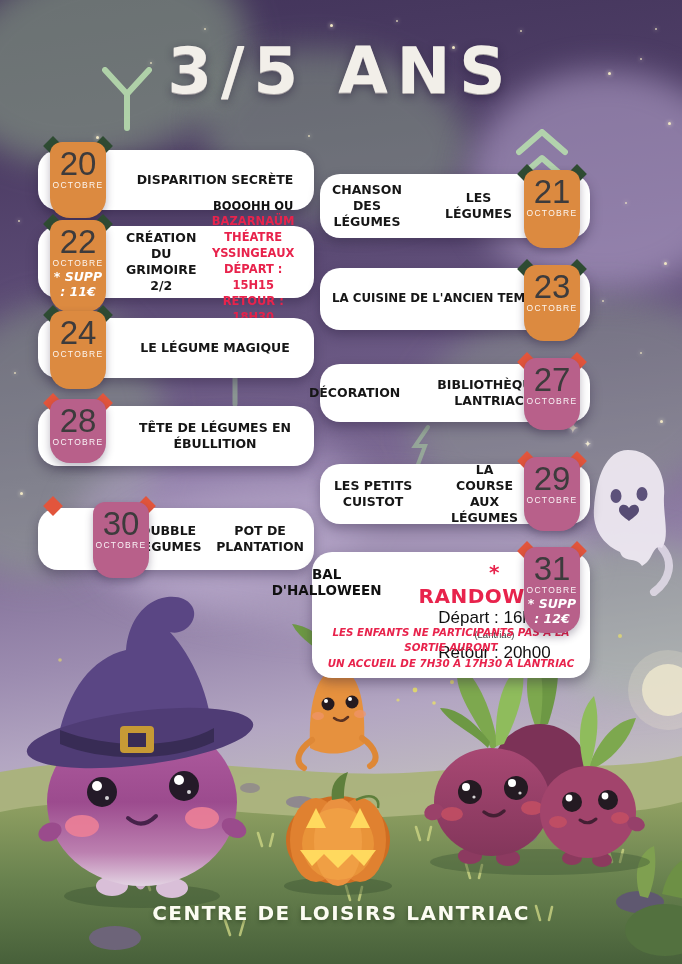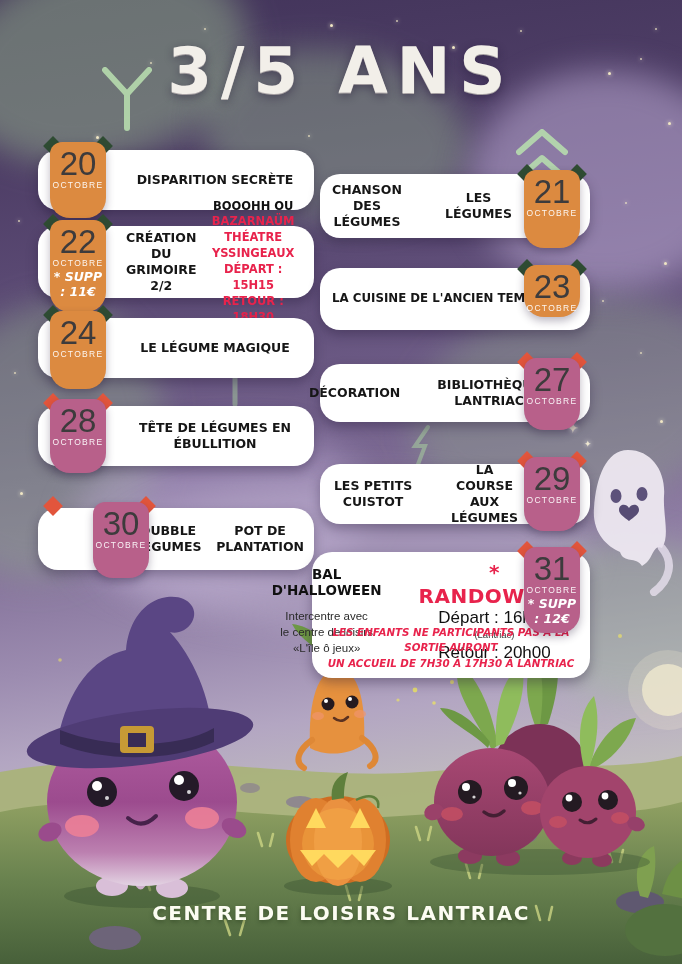--- a/index.html
+++ b/index.html
@@ -166,21 +166,21 @@
           <span class="day">24</span>
           <span class="month">OCTOBRE</span>
         </div>
     </div>
     <div class="content">
         <div class="act one">LE LÉGUME MAGIQUE</div>
       </div>
   </div>
 
   <div class="card leftcol" style="left:38px;top:406px;width:276px;height:60px;">
-    <div class="tab pink" style="top:-7px;height:74px;">
+    <div class="tab pink" style="top:-7px;height:64px;">
       <div class="fold fl"></div>
         <div class="fold fr"></div>
       <div class="tab-body">
           <span class="day">28</span>
           <span class="month">OCTOBRE</span>
         </div>
     </div>
     <div class="content">
         <div class="act" style="max-width:175px;">TÊTE DE LÉGUMES EN ÉBULLITION</div>
       </div>
@@ -210,21 +210,21 @@
           <span class="month">OCTOBRE</span>
         </div>
     </div>
     <div class="content">
         <div class="act" style="flex:.8;">CHANSON DES LÉGUMES</div>
         <div class="act">LES LÉGUMES</div>
       </div>
   </div>
 
   <div class="card rightcol" style="left:320px;top:268px;width:270px;height:62px;">
-    <div class="tab orange" style="top:-3px;height:52px;border-radius:21px;">
+    <div class="tab orange" style="top:-3px;height:76px;border-radius:21px;">
       <div class="fold fl"></div>
         <div class="fold fr"></div>
       <div class="tab-body">
           <span class="day">23</span>
           <span class="month">OCTOBRE</span>
         </div>
     </div>
     <div class="content">
         <div class="act one" style="font-size:11.8px;">LA CUISINE DE L'ANCIEN TEMPS</div>
       </div>
@@ -266,25 +266,20 @@
         <div class="fold fr"></div>
       <div class="tab-body">
           <span class="day">31</span>
           <span class="month">OCTOBRE</span>
         <span class="supp"><span>* SUPP</span><br><span>: 12€</span></span>
         </div>
     </div>
     <div class="content">
       <div class="ev-left">
         <div class="ev-title">BAL D'HALLOWEEN</div>
-        <div class="ev-sub">
-          <span>Intercentre avec</span><br>
-          <span>le centre de loisirs</span><br>
-          <span>«L'île ô jeux»</span>
-        </div>
       </div>
       <div class="ev-mid">
         <div class="out-name"><span>*</span> <span>RANDOWEEN</span></div>
         <div class="out-dep">Départ : 16h00</div>
         <div class="out-place">(Lantriac)</div>
         <div class="out-ret">Retour : 20h00</div>
       </div>
     </div>
     <div class="notice">
       <span>LES ENFANTS  NE PARTICIPANTS PAS À LA SORTIE AURONT</span><br>

